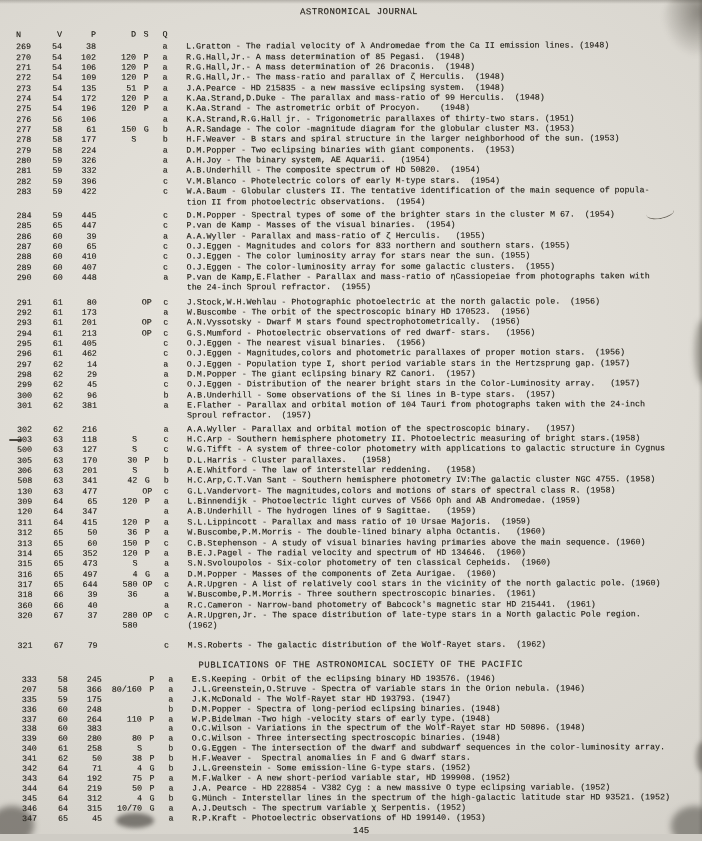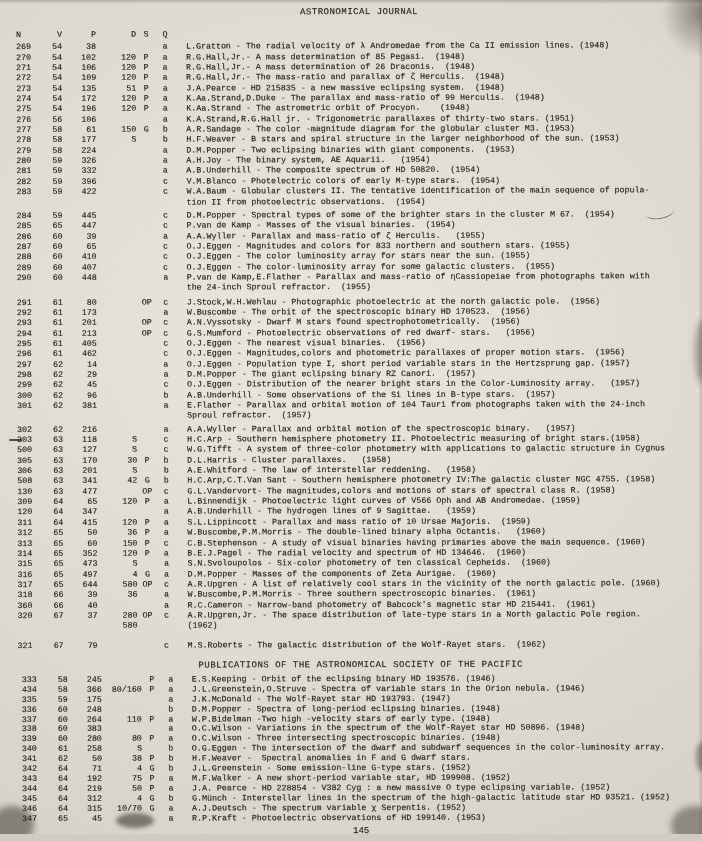--- a/index.html
+++ b/index.html
@@ -632,21 +632,21 @@
         <div class="row">
           <span class="c n">333</span>
           <span class="c v">58</span>
           <span class="c p">245</span>
           <span class="c d"></span>
           <span class="c s">P</span>
           <span class="c q">a</span>
           <span class="c t">E.S.Keeping - Orbit of the eclipsing binary HD 193576. (1946)</span>
         </div>
         <div class="row">
-          <span class="c n">434</span>
+          <span class="c n">207</span>
           <span class="c v">58</span>
           <span class="c p">366</span>
           <span class="c d">80/160</span>
           <span class="c s">P</span>
           <span class="c q">a</span>
           <span class="c t">J.L.Greenstein,O.Struve - Spectra of variable stars in the Orion nebula. (1946)</span>
         </div>
         <div class="row">
           <span class="c n">335</span>
           <span class="c v">59</span>

